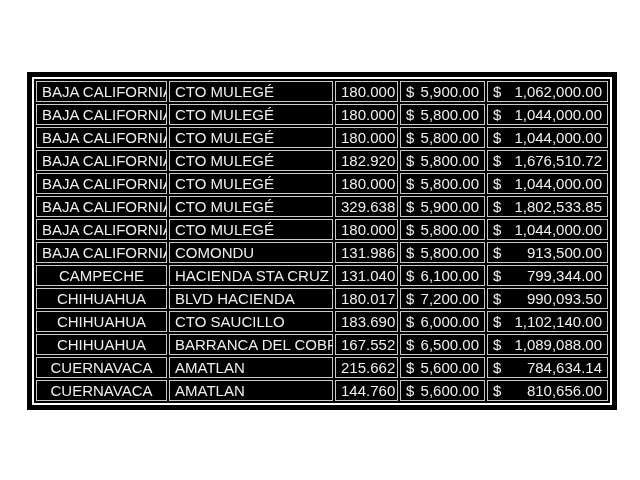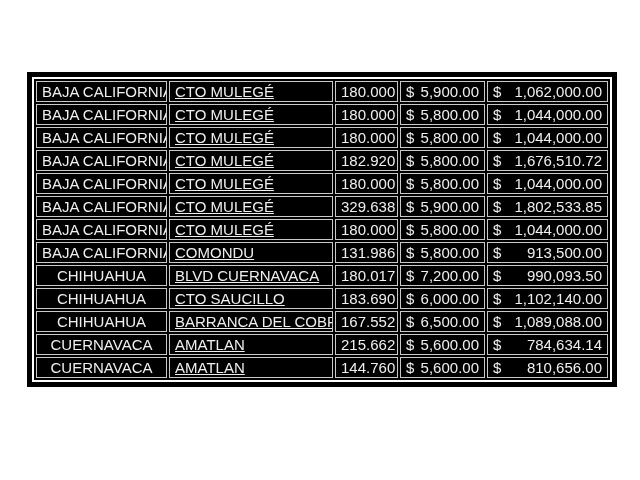--- a/index.html
+++ b/index.html
@@ -31,21 +31,21 @@
     border: 1px solid var(--gridline, #c9c9c9);
     color: var(--text, #efefef);
     font-size: 15px;
     line-height: 17px;
     height: 17px;
     padding: 1px 5px;
     white-space: nowrap;
     overflow: hidden;
   }
   td.state { text-align: center; }
-  td.street { text-align: left; text-decoration: underline; }
+  td.street { text-align: left; }
   td.qty { text-align: right; margin-left: 45px; }
   td.acct { text-align: right; position: relative; }
   td.acct .cur { position: absolute; left: 5px; top: 1px; }
 </style>
 </head>
 <body>
 
 <div class="frame">
   <table class="grid">
     <colgroup>
@@ -106,22 +106,29 @@
           <td class="acct"><span class="cur">$</span><span class="amt">1,044,000.00</span></td>
         </tr>
         <tr>
           <td class="state">BAJA CALIFORNIA</td>
           <td class="street">COMONDU</td>
           <td class="qty">131.986</td>
           <td class="acct"><span class="cur">$</span><span class="amt">5,800.00</span></td>
           <td class="acct"><span class="cur">$</span><span class="amt">913,500.00</span></td>
         </tr>
         <tr>
+          <td class="state">CAMPECHE</td>
+          <td class="street">HACIENDA STA CRUZ</td>
+          <td class="qty">131.040</td>
+          <td class="acct"><span class="cur">$</span><span class="amt">6,100.00</span></td>
+          <td class="acct"><span class="cur">$</span><span class="amt">799,344.00</span></td>
+        </tr>
+        <tr>
           <td class="state">CHIHUAHUA</td>
-          <td class="street">BLVD CUERNAVACA</td>
+          <td class="street">BLVD HACIENDA</td>
           <td class="qty">180.017</td>
           <td class="acct"><span class="cur">$</span><span class="amt">7,200.00</span></td>
           <td class="acct"><span class="cur">$</span><span class="amt">990,093.50</span></td>
         </tr>
         <tr>
           <td class="state">CHIHUAHUA</td>
           <td class="street">CTO SAUCILLO</td>
           <td class="qty">183.690</td>
           <td class="acct"><span class="cur">$</span><span class="amt">6,000.00</span></td>
           <td class="acct"><span class="cur">$</span><span class="amt">1,102,140.00</span></td>

